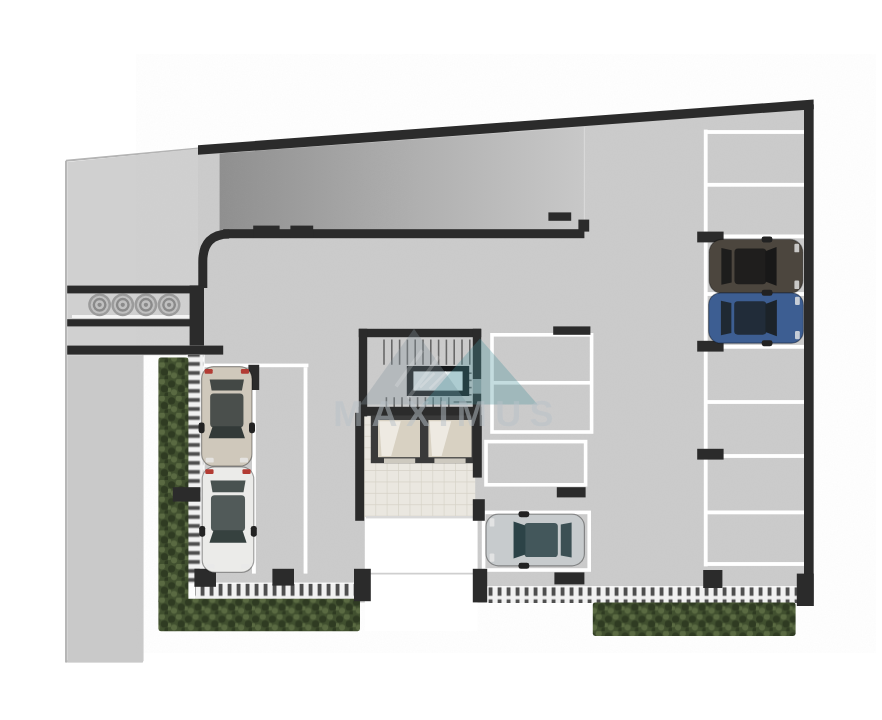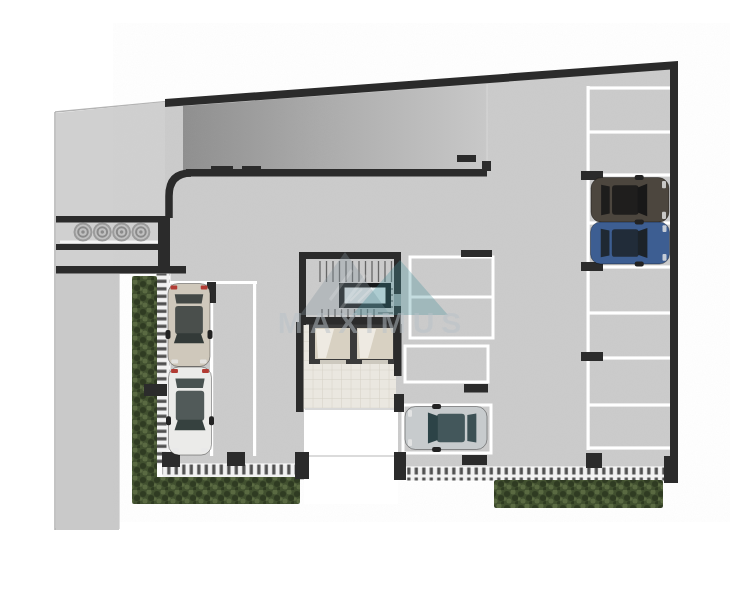--- a/index.html
+++ b/index.html
@@ -1,17 +1,17 @@
 <!DOCTYPE html>
 <html style="--background: #ffffff; --floor: #cbcbcb; --driveway: #d0d0d0; --outside_floor: #c9c9c9; --wall: #2b2b2b; --ramp_dark: #8e8e8e; --ramp_light: #c8c8c8; --parking_line: #ffffff; --fence_bg: #f1f1f1; --fence_tick: #4f4f4f; --hedge_base: #41502f; --hedge_dark: #2f3b22; --hedge_light: #5a6a42; --lobby_tile: #eae7e0; --tile_line: #d5d1c6; --tread: #666666; --skylight_frame: #15181a; --skylight_glass: #dde8ea; --elevator_shaft: #3a3a3a; --elevator_car: #d8d1c2; --elevator_hi: #f2efe8; --bin_outer: #9b9b9b; --bin_mid: #c0c0c0; --bin_ring: #8a8a8a; --curb: #b4b4b4; --watermark_text: #b9c2c9; --logo_gray: #8694a0; --logo_teal: #46929b;"><head>
 <meta charset="utf-8">
 <style>
   html,body{margin:0;padding:0;background:#ffffff;}
   .stage{width:735px;height:544px;position:relative;overflow:hidden;background:#fff;
-         font-family:"Liberation Sans", sans-serif;}
+         font-family:"Liberation Sans", sans-serif;margin-top:22px;}
   svg{display:block;}
   .wall{fill:var(--wall);}
   .stub{fill:var(--wall);}
   .pline{fill:var(--parking_line);}
   .outline{stroke:var(--curb);stroke-width:1.6;fill:none;}
   .tread{stroke:var(--tread);stroke-width:1.3;}
   .hedge-base{fill:var(--hedge_base);}
   .hedge-d{fill:var(--hedge_dark);}
   .hedge-l{fill:var(--hedge_light);}
   .fence-bg{fill:var(--fence_bg);}

